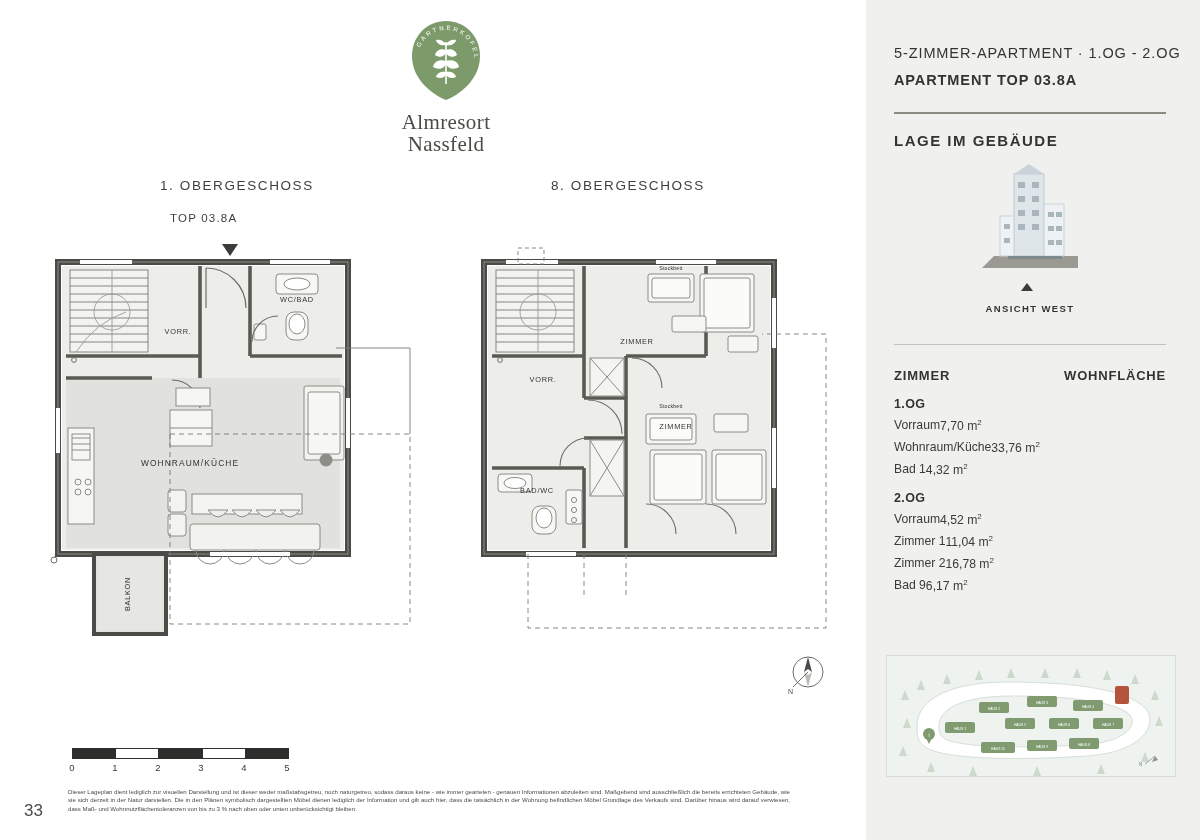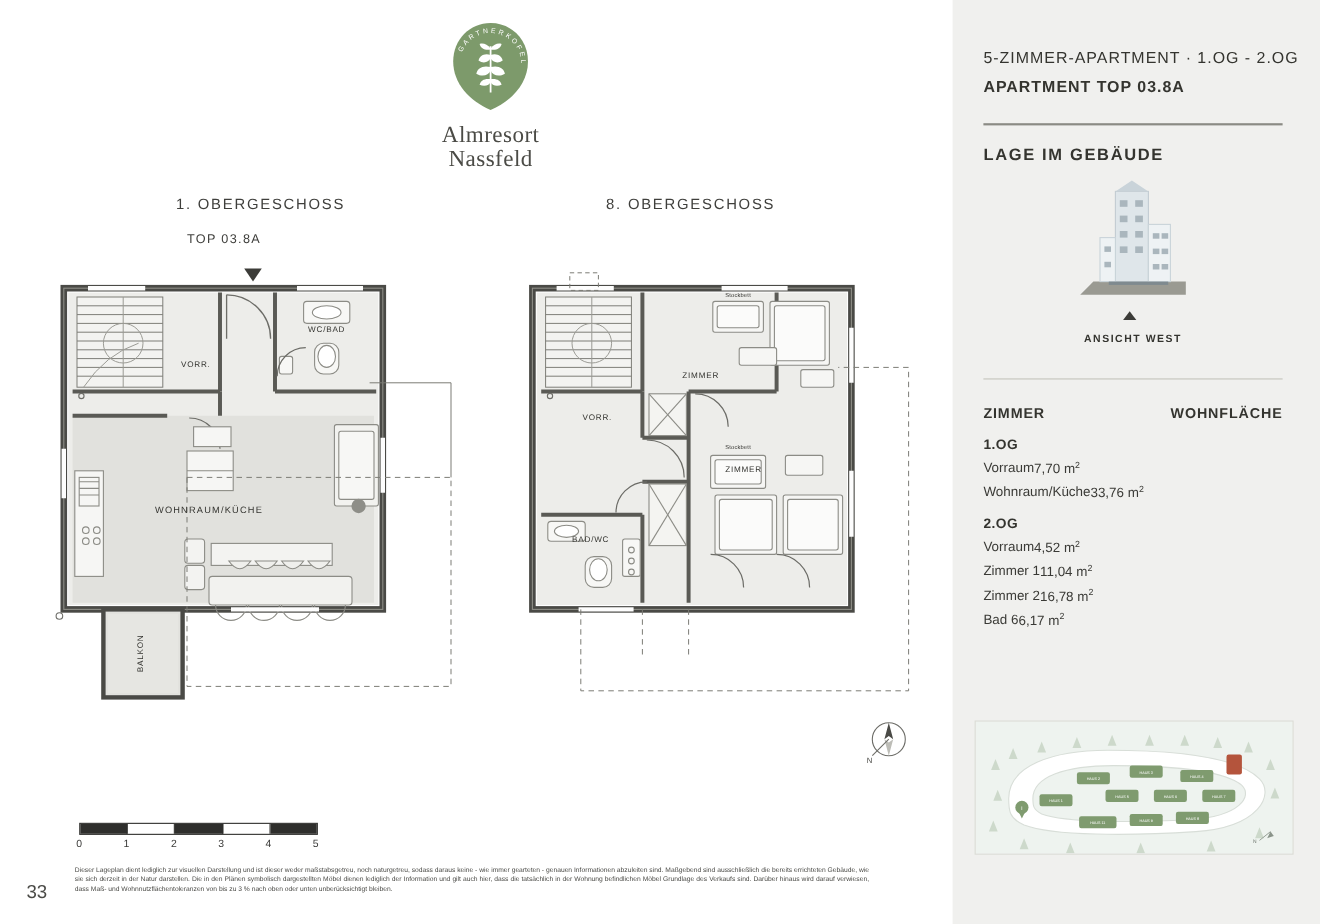--- a/index.html
+++ b/index.html
@@ -439,36 +439,40 @@
 
     <div class="tbl-sec">1.OG</div>
     <div class="tbl-row">
       <span>Vorraum</span>
       <span class="v"><span>7,70 m</span><sup>2</sup></span>
     </div>
     <div class="tbl-row">
       <span>Wohnraum/Küche</span>
       <span class="v"><span>33,76 m</span><sup>2</sup></span>
     </div>
+    <div class="tbl-row">
+      <span>Bad 1</span>
+      <span class="v"><span>4,32 m</span><sup>2</sup></span>
+    </div>
 
     <div class="tbl-sec">2.OG</div>
     <div class="tbl-row">
       <span>Vorraum</span>
       <span class="v"><span>4,52 m</span><sup>2</sup></span>
     </div>
     <div class="tbl-row">
       <span>Zimmer 1</span>
       <span class="v"><span>11,04 m</span><sup>2</sup></span>
     </div>
     <div class="tbl-row">
       <span>Zimmer 2</span>
       <span class="v"><span>16,78 m</span><sup>2</sup></span>
     </div>
     <div class="tbl-row">
-      <span>Bad 6</span>
+      <span>Bad 9</span>
       <span class="v"><span>6,17 m</span><sup>2</sup></span>
     </div>
   </div>
 
   <div class="map">
     <svg width="288" height="120" viewBox="0 0 288 120">
       <rect x="0" y="0" width="288" height="120" fill="#eef3ef"></rect>
 
       <path d="M30 70 C30 40 70 26 120 26 C190 26 240 34 258 52 C272 66 258 96 200 100 C140 104 70 104 44 94 C30 88 30 80 30 70 Z" fill="#ffffff" stroke="#d8ded8" stroke-width="1"></path>
       <path d="M52 70 C52 50 82 40 125 40 C185 40 228 46 242 58 C252 68 240 86 196 89 C142 92 82 92 60 84 C52 80 52 76 52 70 Z" fill="#eef3ef" stroke="#d8ded8" stroke-width="1"></path>

